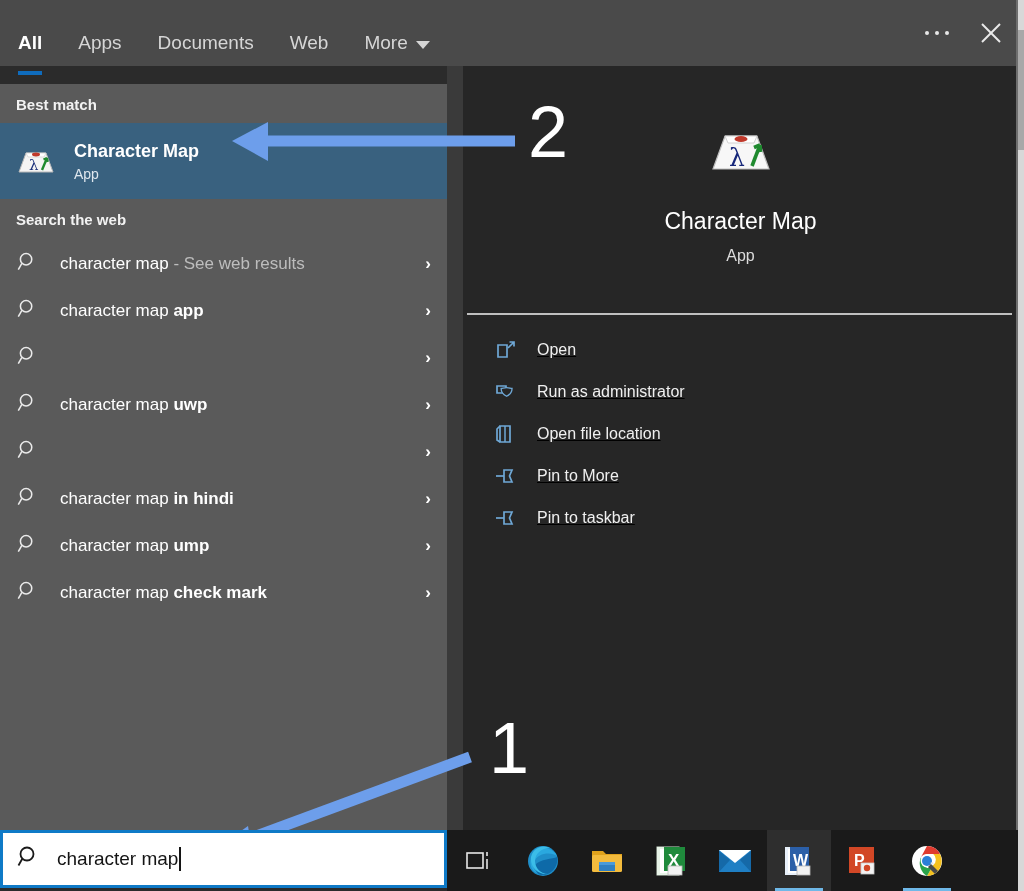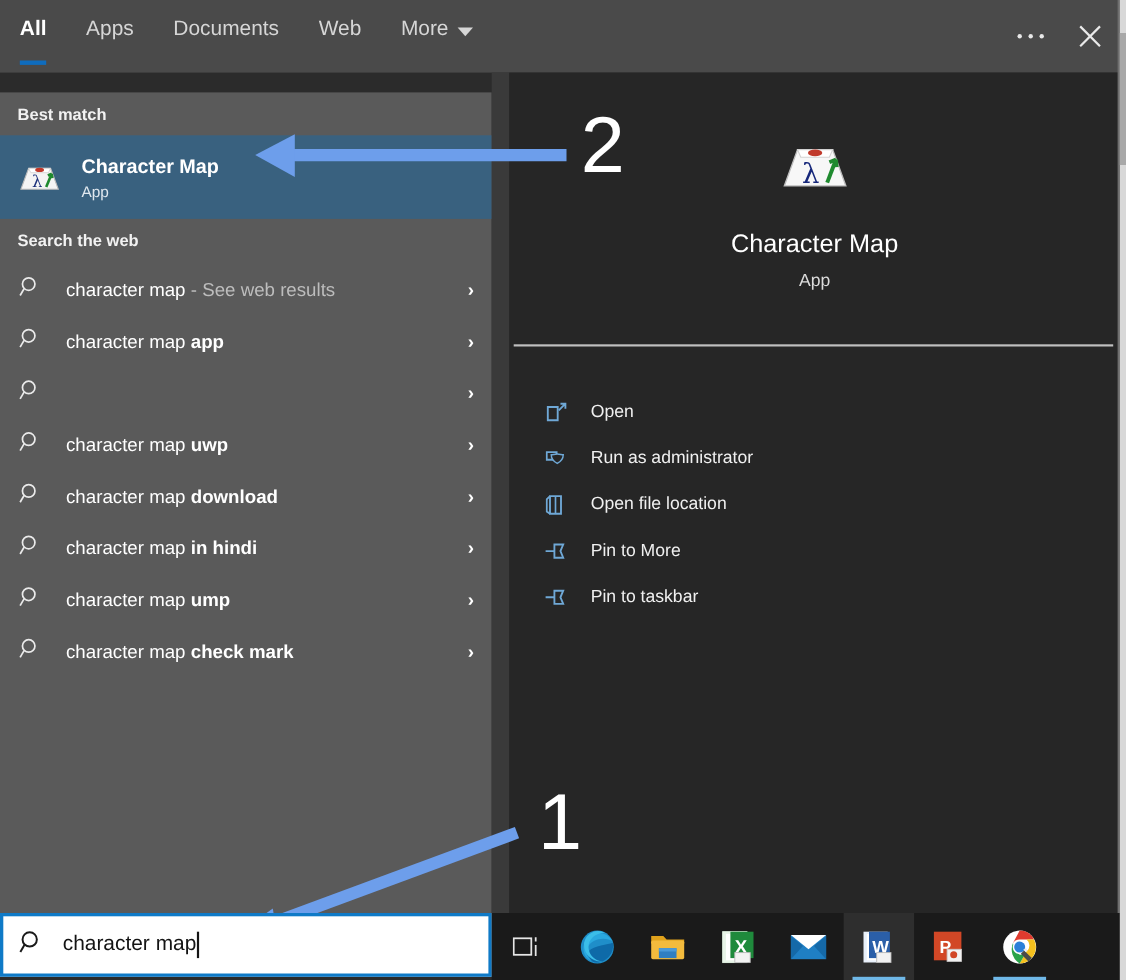--- a/index.html
+++ b/index.html
@@ -19,20 +19,21 @@
   }
   .tab {
     position: relative;
     height: 66px;
     padding: 16px 18px 0 18px;
     font-size: 19px;
     color: #d6d6d6;
     cursor: pointer;
     display: flex; align-items: flex-start; gap: 8px;
     white-space: nowrap;
+    margin-top: 16px;
   }
   .tab.active { color: #ffffff; font-weight: bold; }
   .tab.active .tab-underline {
     position: absolute; left: 18px; right: 18px; bottom: 7px;
     height: 4px; background: #0f6cbd;
   }
   .tab .caret {
     display: inline-block;
     width: 0; height: 0;
     border-left: 7px solid transparent;
@@ -107,21 +108,21 @@
     display: flex; flex-direction: column;
     align-items: center; justify-content: center;
   }
   .pv-icon { width: 72px; height: 72px; margin-bottom: 22px; }
   .pv-title { font-size: 23px; color: #ffffff; }
   .pv-sub { font-size: 16px; color: #dcdcdc; margin-top: 12px; }
   .pv-sep {
     position: absolute; left: 4px; right: 6px; top: 247px;
     height: 2px; background: #bfbfbf;
   }
-  .actions { padding-top: 41px; }
+  .actions { padding-top: 16px; text-decoration: underline; }
   .action {
     height: 42px;
     display: flex; align-items: center;
     padding-left: 32px;
     cursor: pointer;
   }
   .action .aicon {
     width: 22px; height: 22px; flex: 0 0 22px;
     color: #6fa8d6;
     display: flex; align-items: center; justify-content: center;
@@ -289,21 +290,20 @@
               <line x1="6.4" y1="13.6" x2="2.5" y2="20.3" stroke="#eaeaea" stroke-width="1.7"></line>
             </svg></span>
           <span class="txt"><span>character map </span><span class="b">uwp</span></span>
           <span class="chev">›</span>
         </div>
         <div class="sugg">
           <span class="mag"><svg width="22" height="22" viewBox="0 0 24 24" aria-hidden="true">
               <circle cx="11" cy="9" r="6.2" fill="none" stroke="#eaeaea" stroke-width="1.7"></circle>
               <line x1="6.4" y1="13.6" x2="2.5" y2="20.3" stroke="#eaeaea" stroke-width="1.7"></line>
             </svg></span>
-          <span class="txt"><span>character map </span><span class="b">download</span></span>
           <span class="chev">›</span>
         </div>
         <div class="sugg">
           <span class="mag"><svg width="22" height="22" viewBox="0 0 24 24" aria-hidden="true">
               <circle cx="11" cy="9" r="6.2" fill="none" stroke="#eaeaea" stroke-width="1.7"></circle>
               <line x1="6.4" y1="13.6" x2="2.5" y2="20.3" stroke="#eaeaea" stroke-width="1.7"></line>
             </svg></span>
           <span class="txt"><span>character map </span><span class="b">in hindi</span></span>
           <span class="chev">›</span>
         </div>

